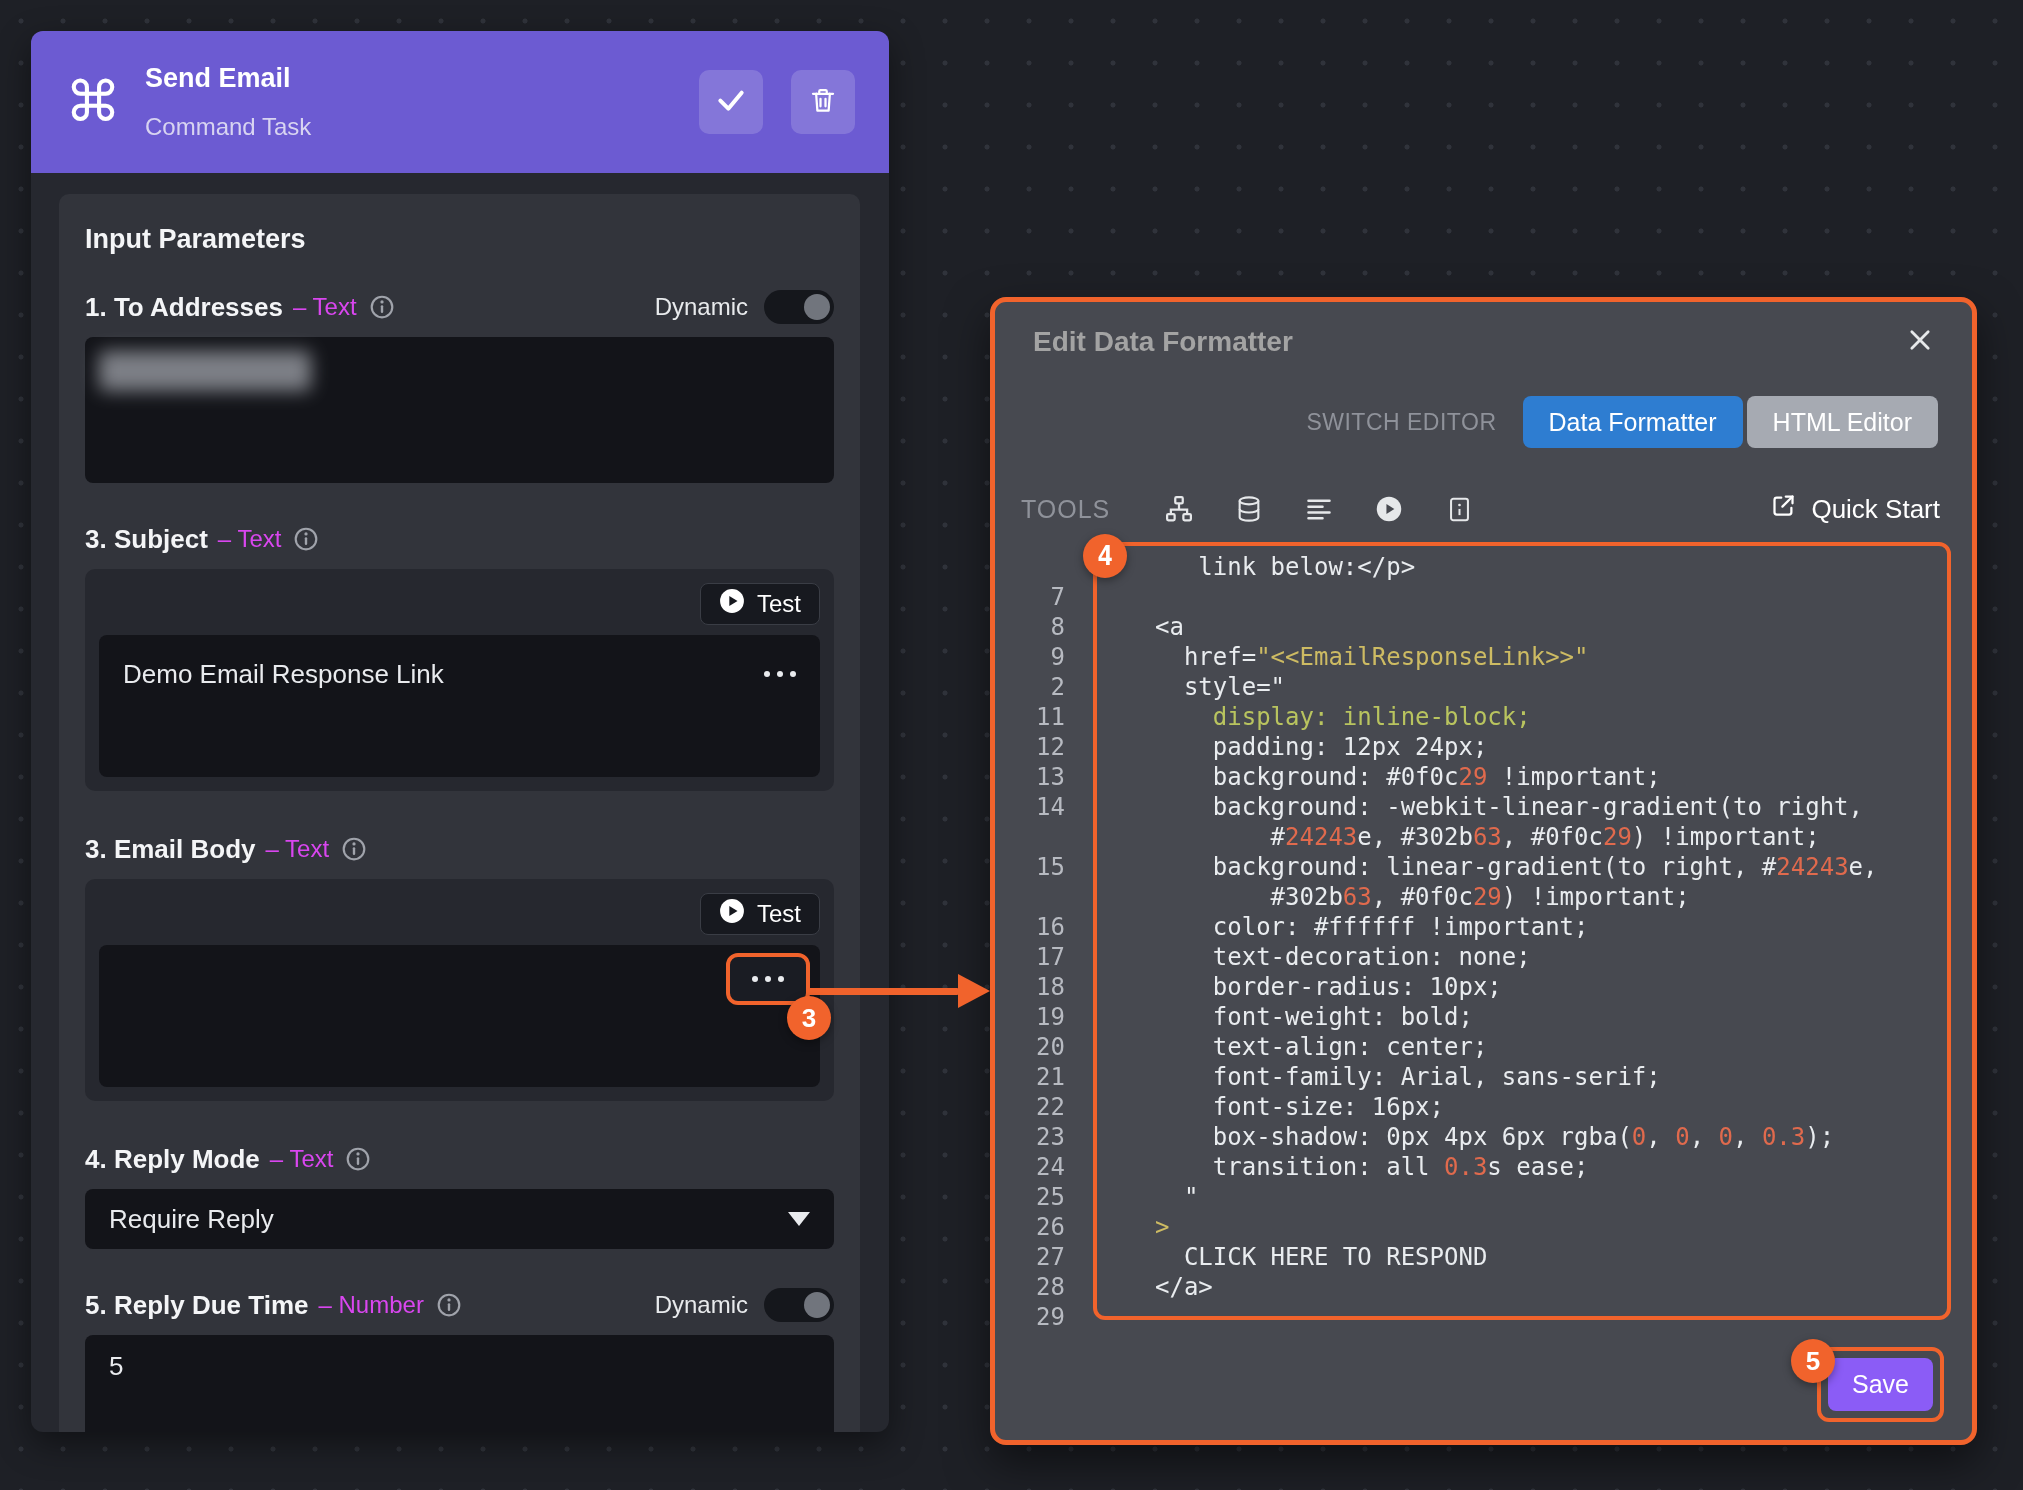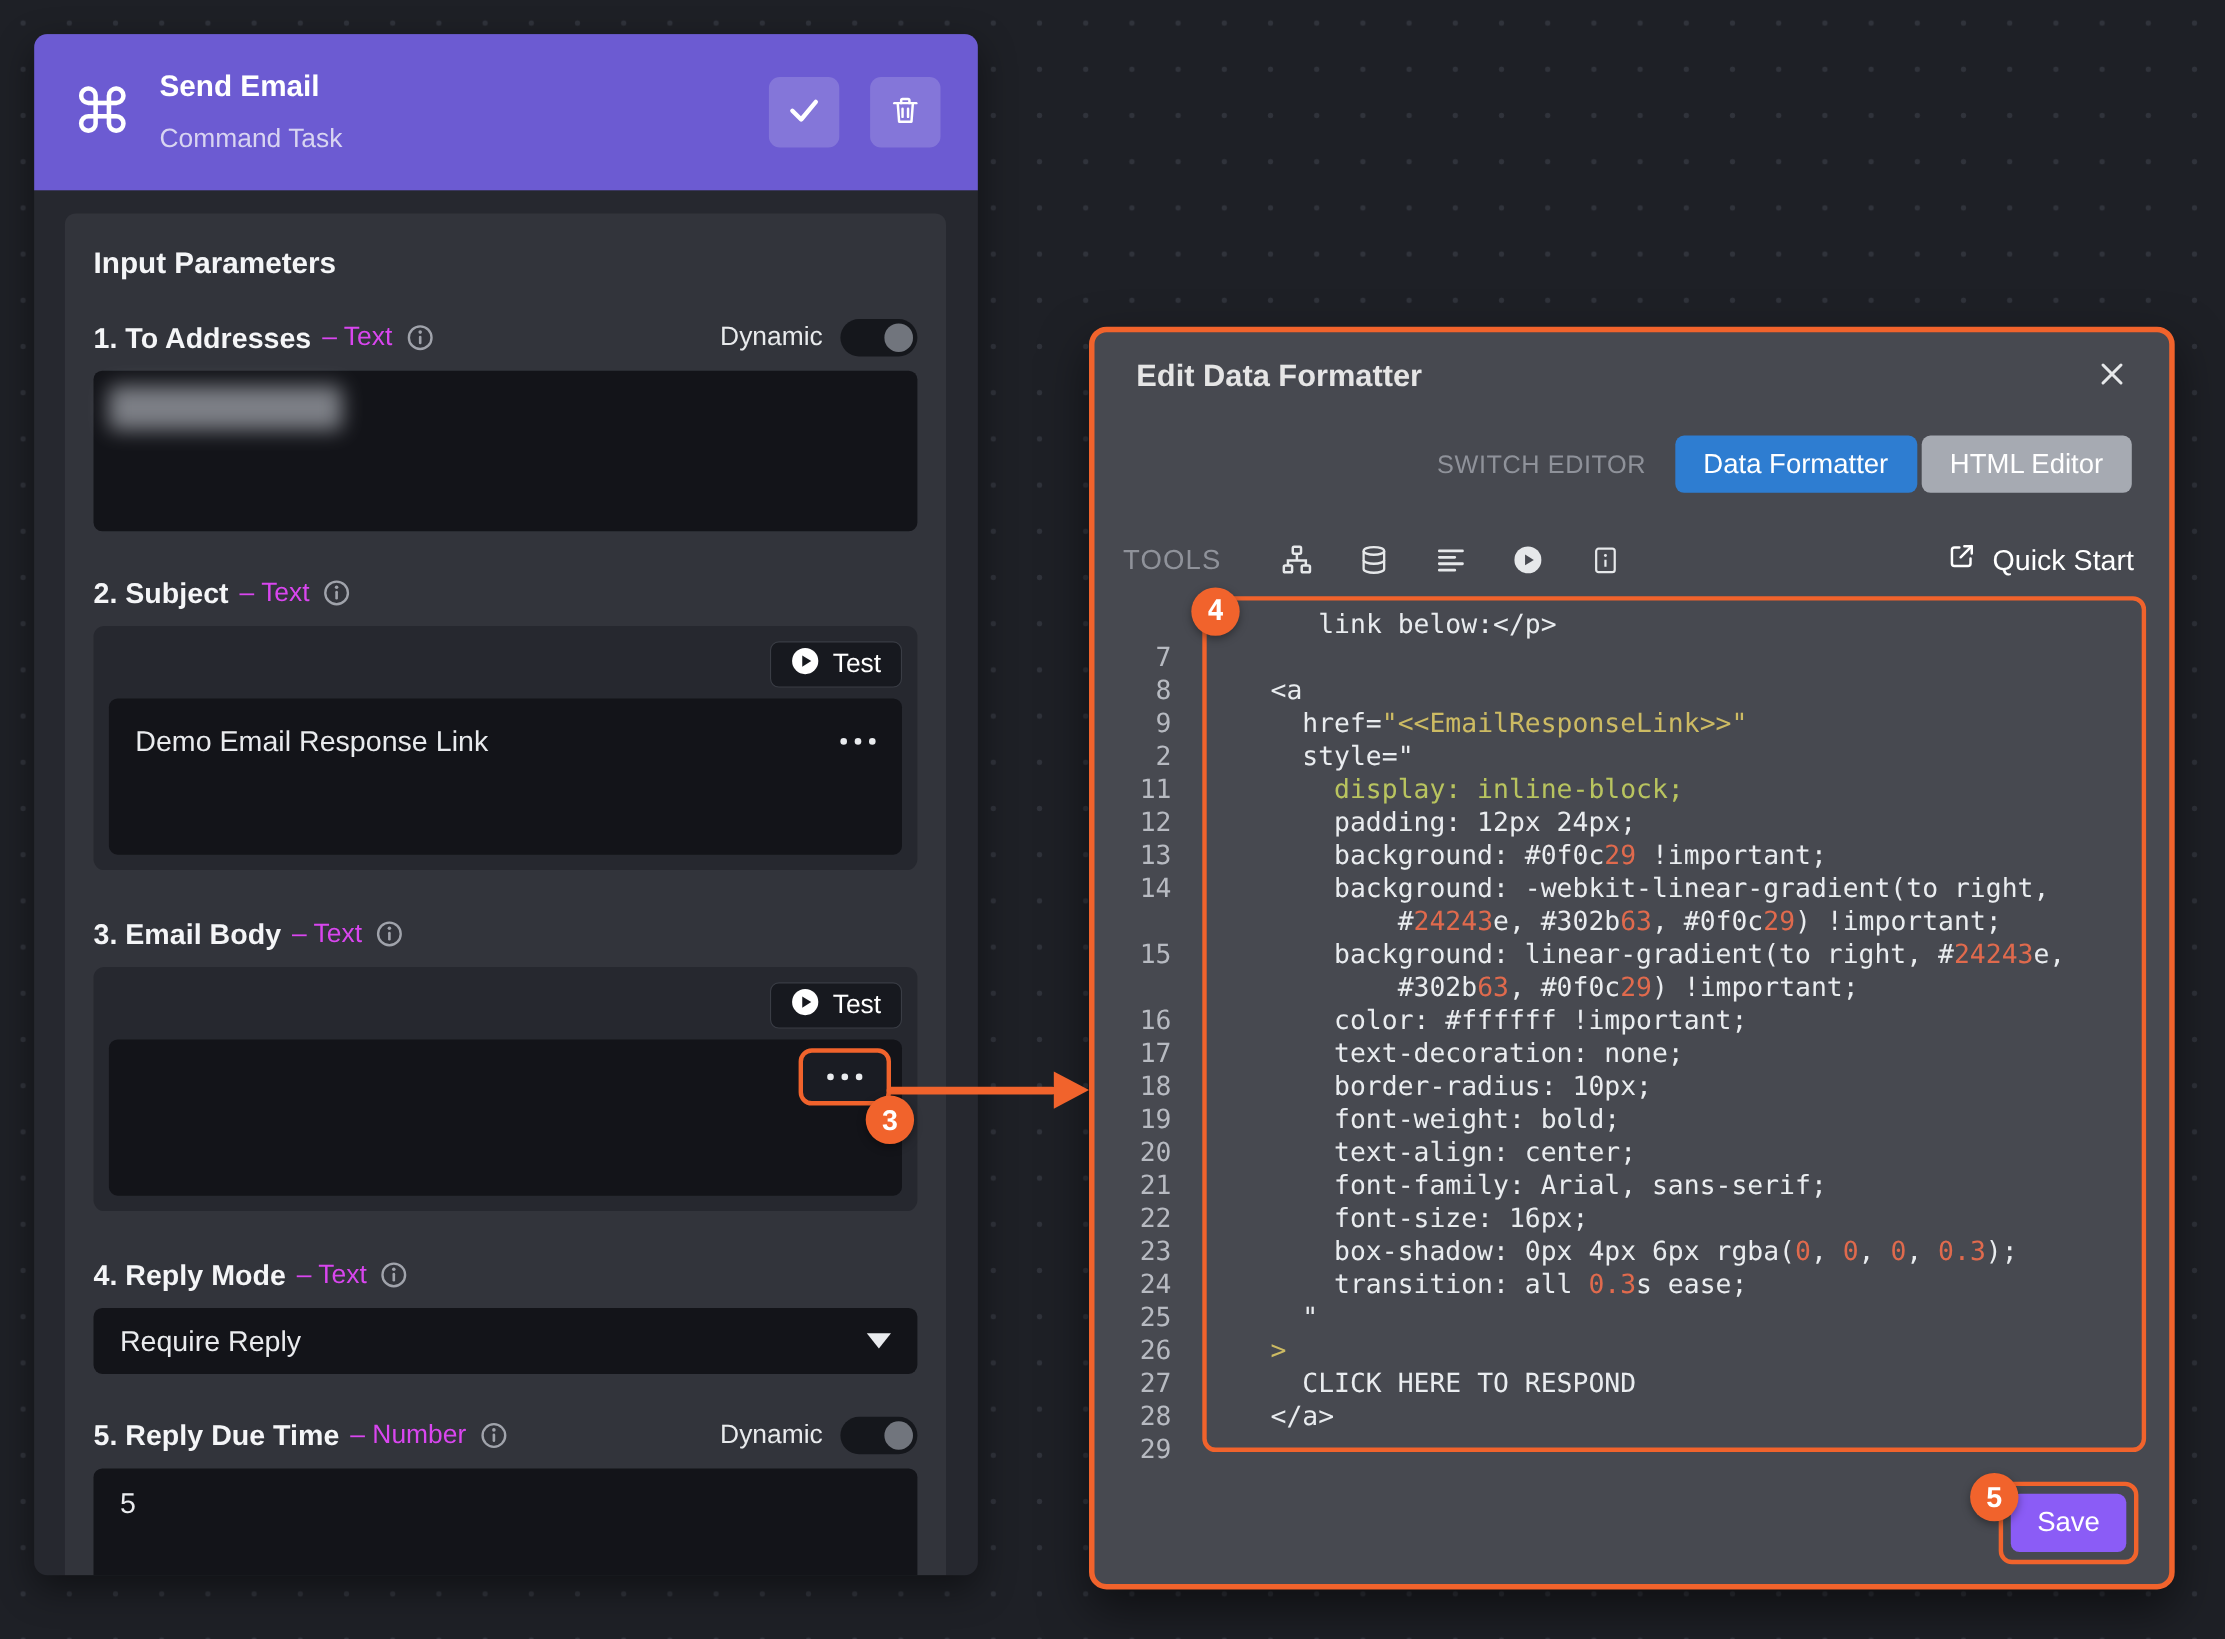--- a/index.html
+++ b/index.html
@@ -100,21 +100,21 @@
                 border-left:32px solid #F1632C; border-top:17px solid transparent; border-bottom:17px solid transparent; }
 
   
   .modal {
     position:absolute; left:990px; top:297px; width:987px; height:1148px;
     border:5px solid #F1632C; border-radius:16px; background:#474950;
     box-shadow:0 18px 44px rgba(0,0,0,.5);
   }
   .modal-header { position:absolute; top:0; left:0; right:0; height:80px;
                   display:flex; align-items:center; padding:0 38px; }
-  .modal-title { font-size:28px; font-weight:bold; color:#e5e5e5; }
+  .modal-title { font-size:28px; font-weight:bold; color:#a3a3a3; }
   .close-btn { margin-left:auto; display:flex; cursor:pointer; }
 
   .switch-row { position:absolute; top:94px; right:34px; display:flex; align-items:center; gap:26px; }
   .switch-label { font-size:23px; color:#8f929a; letter-spacing:.5px; }
   .tabs { display:flex; gap:4px; }
   .tab { height:52px; display:flex; align-items:center; padding:0 26px; font-size:25px; color:#fff;
          border-radius:8px; cursor:pointer; }
   .tab-active { background:#2E7DD1; }
   .tab-inactive { background:#a6aab2; }
 
@@ -187,21 +187,21 @@
         <span class="toggle">
             <span class="knob"></span>
           </span>
       </span>
     </div>
     <div class="big-input textarea1">
       <div class="redacted"></div>
     </div>
 
     <div class="param-row">
-      <span class="param-label">2. Subject</span>
+      <span class="param-label">3. Subject</span>
       <span class="param-type">– Text</span>
       <span class="info-icon">
         <svg viewBox="0 0 24 24" width="26" height="26">
             <circle cx="12" cy="12" r="9.5" stroke="#a0a3ab" stroke-width="2" fill="none"></circle>
             <circle cx="12" cy="7.3" r="1.5" fill="#a0a3ab"></circle>
             <rect x="10.9" y="10.3" width="2.2" height="7.2" rx="1.1" fill="#a0a3ab"></rect>
           </svg>
       </span>
     </div>
     <div class="group">

